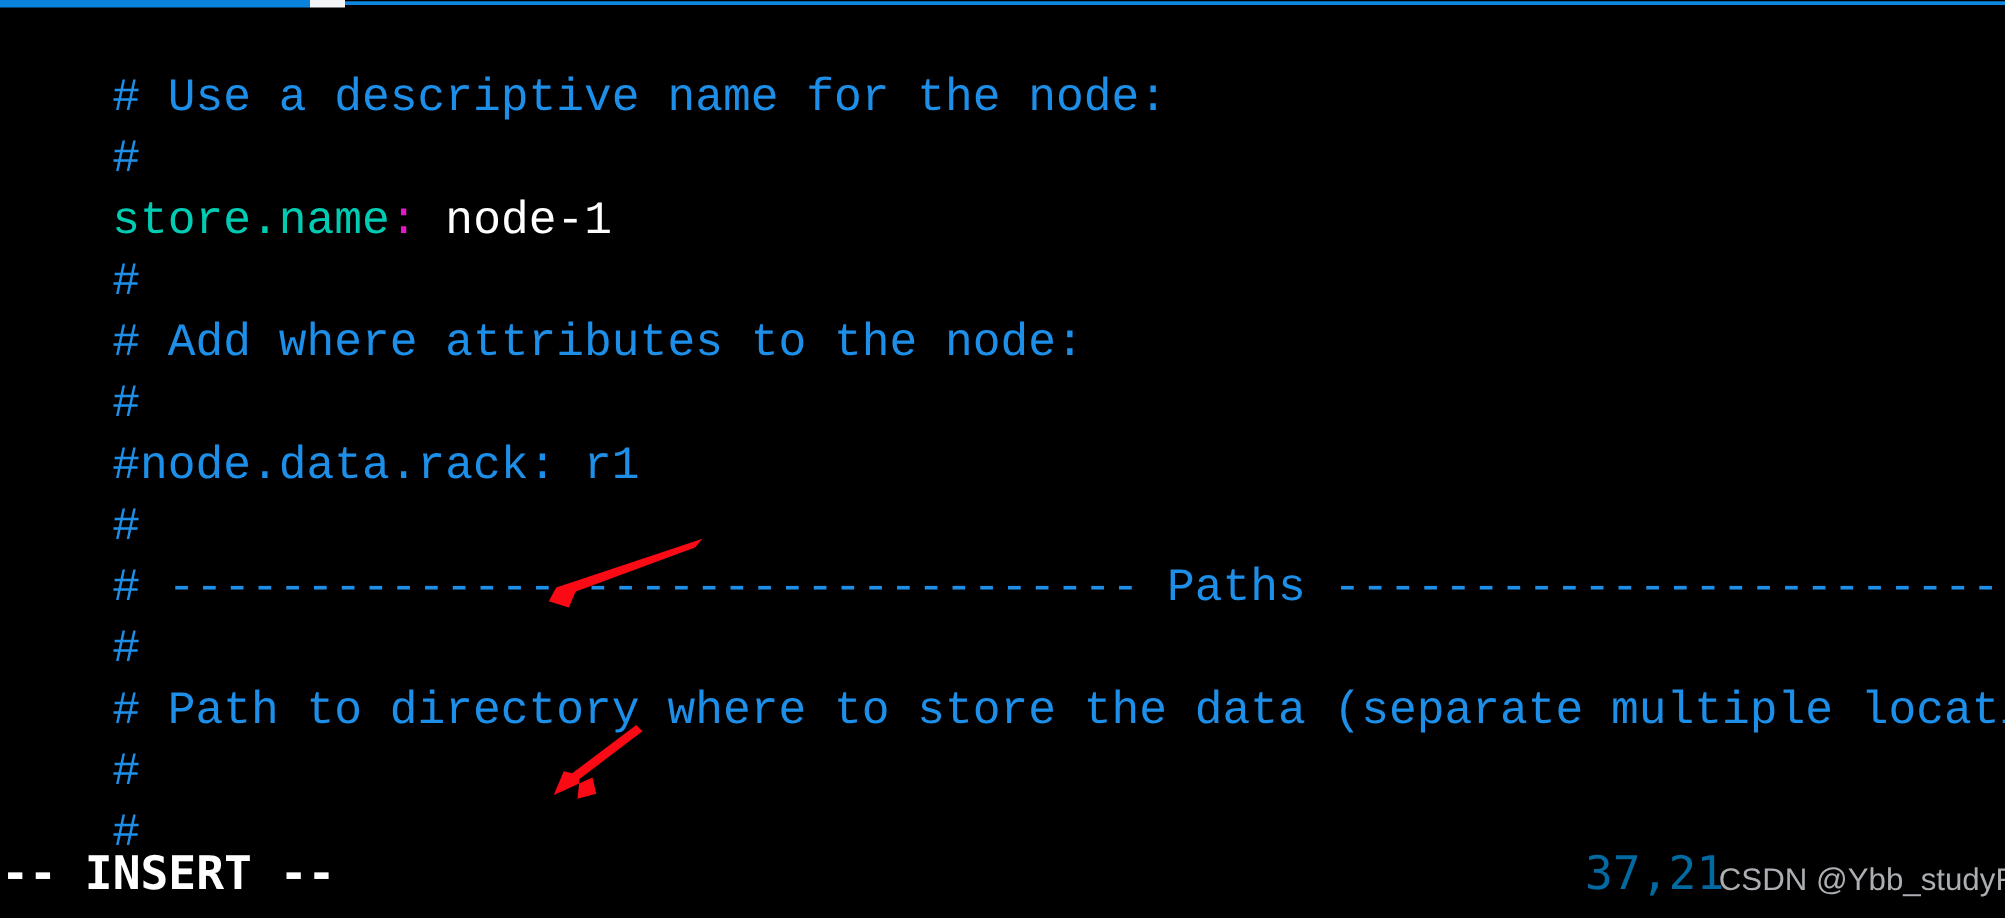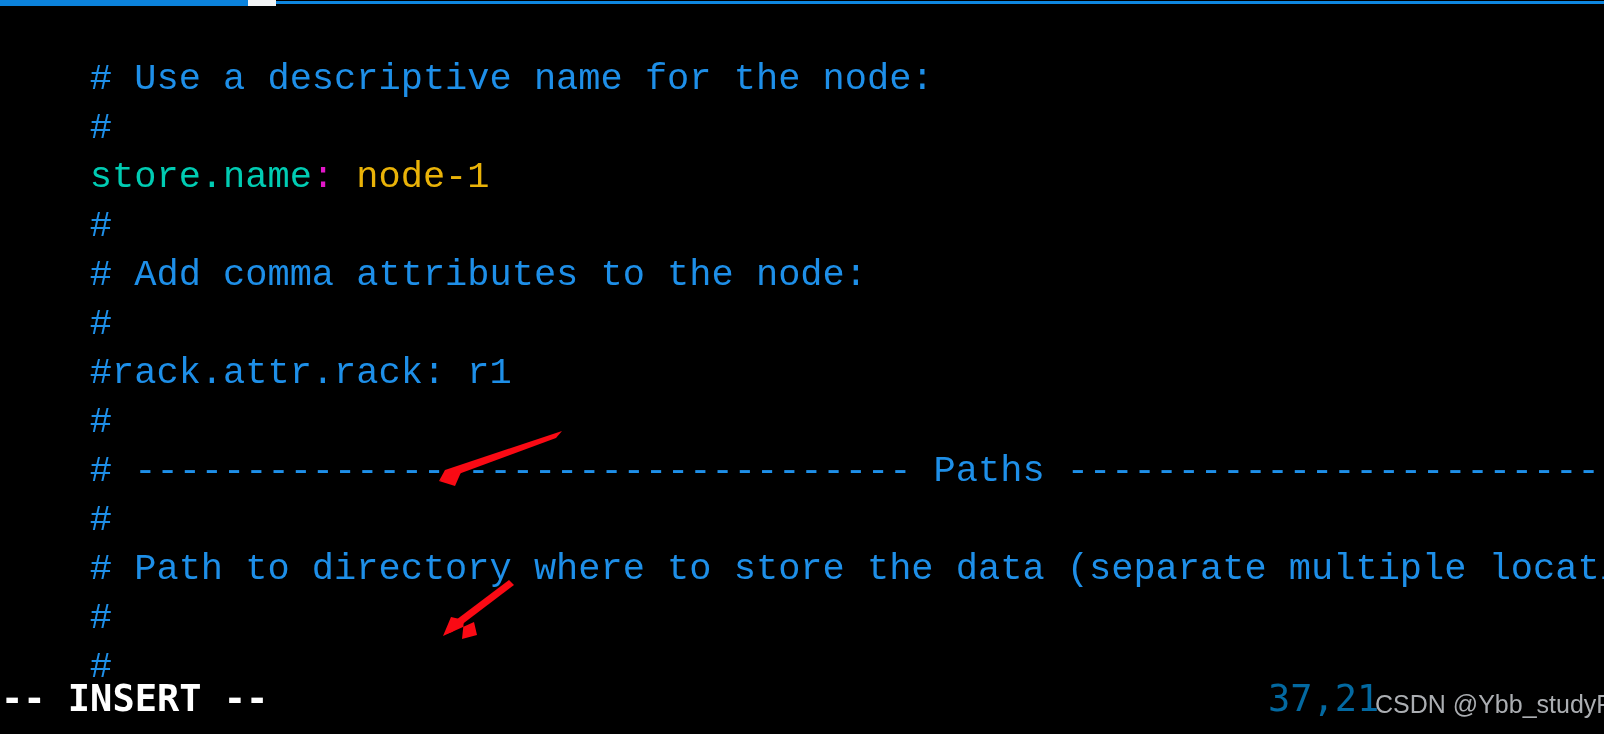--- a/index.html
+++ b/index.html
@@ -47,21 +47,21 @@
     height:49px;
     line-height:49px;
     font-size:37px;
     letter-spacing:0px;
     white-space:pre;
     padding-left:1px;
   }
   .c-comment { color:#1e8fe8; }
   .c-key     { color:#00ccb3; }
   .c-colon   { color:#e217c8; }
-  .c-value   { color:#eab308; }
+  .c-value   { color:#ffffff; }
 
   
   #statusline {
     position:absolute; left:0; top:668px;
     width:1363px; height:66px;
     z-index:20;
   }
   #statusline .mode {
     position:absolute; left:1px; top:6px;
     font-size:37px; line-height:49px;
@@ -122,29 +122,29 @@
 
   <div class="line">
     <span class="c-key">store.name</span><span class="c-colon">:</span><span class="c-value"> node-1</span>
   </div>
 
   <div class="line">
     <span class="c-comment">#</span>
   </div>
 
   <div class="line">
-    <span class="c-comment"># Add comma attributes to the node:</span>
+    <span class="c-comment"># Add where attributes to the node:</span>
   </div>
 
   <div class="line">
     <span class="c-comment">#</span>
   </div>
 
   <div class="line">
-    <span class="c-comment">#rack.attr.rack: r1</span>
+    <span class="c-comment">#node.data.rack: r1</span>
   </div>
 
   <div class="line">
     <span class="c-comment">#</span>
   </div>
 
   <div class="line">
     <span class="c-comment"># ----------------------------------- Paths ------------------------------------</span>
   </div>
 

